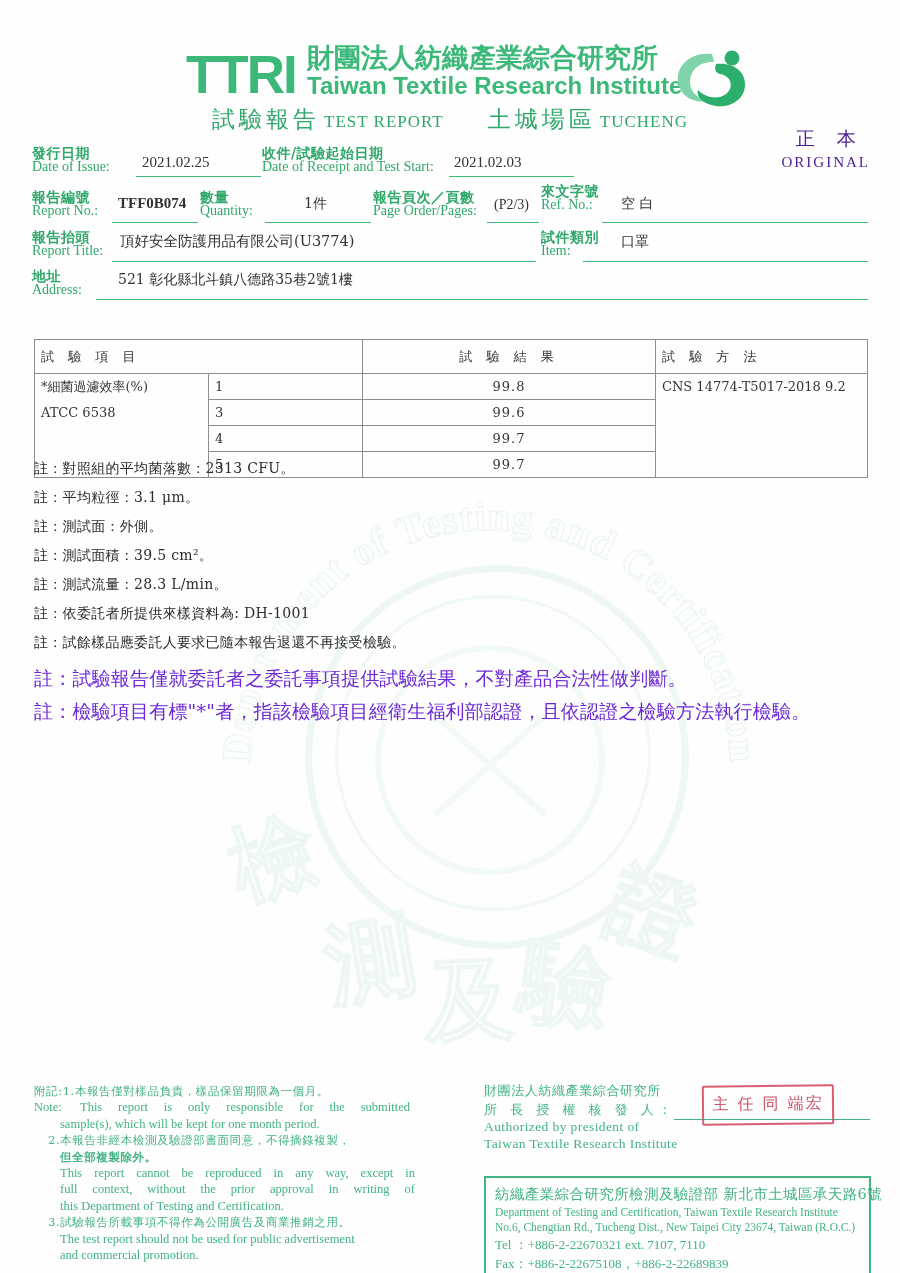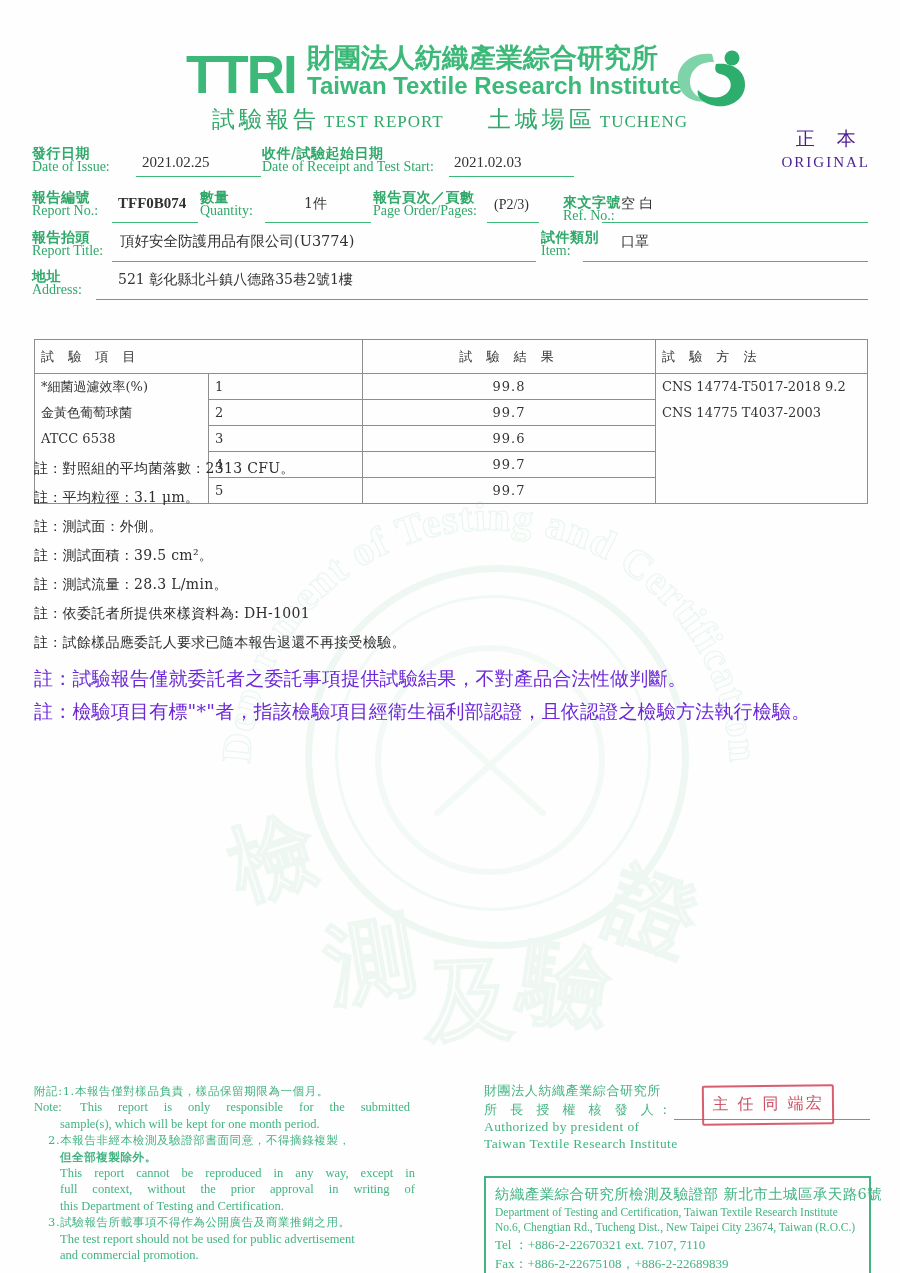--- a/index.html
+++ b/index.html
@@ -494,21 +494,21 @@
       <div class="fvalue cjkval" style="left:272px; top:11px;">1件</div>
       <div class="fline" style="left:233px; top:38px; width:106px;"></div>
 
       <div class="flabel" style="left:341px; top:6px;">
         <span class="cj">報告頁次／頁數</span>
         <span class="en">Page Order/Pages:</span>
       </div>
       <div class="fvalue" style="left:462px; top:13px; font-size:14px;">(P2/3)</div>
       <div class="fline" style="left:455px; top:38px; width:52px;"></div>
 
-      <div class="flabel" style="left:509px; top:11px;margin-left:22px;">
+      <div class="flabel" style="left:509px; top:0;">
         <span class="cj">來文字號</span>
         <span class="en">Ref. No.:</span>
       </div>
       <div class="fvalue cjkval" style="left:589px; top:11px;">空 白</div>
       <div class="fline" style="left:570px; top:38px; width:266px;"></div>
     </div>
 
     <div class="frow" style="height:41px;">
       <div class="flabel" style="left:0; top:4px;">
         <span class="cj">報告抬頭</span>
@@ -550,26 +550,20 @@
           <td class="hdr-cell">試 驗 方 法</td>
         </tr>
 
         <tr>
           <td class="item-cell first">*細菌過濾效率(%)</td>
           <td class="num-cell">1</td>
           <td class="res-cell">99.8</td>
           <td class="method-cell first">CNS 14774-T5017-2018 9.2</td>
         </tr>
 
-        <tr>
-          <td class="item-cell">金黃色葡萄球菌</td>
-          <td class="num-cell">2</td>
-          <td class="res-cell">99.7</td>
-          <td class="method-cell">CNS 14775 T4037-2003</td>
-        </tr>
 
         <tr>
           <td class="item-cell">ATCC 6538</td>
           <td class="num-cell">3</td>
           <td class="res-cell">99.6</td>
           <td class="method-cell"></td>
         </tr>
 
         <tr>
           <td class="item-cell"></td>

